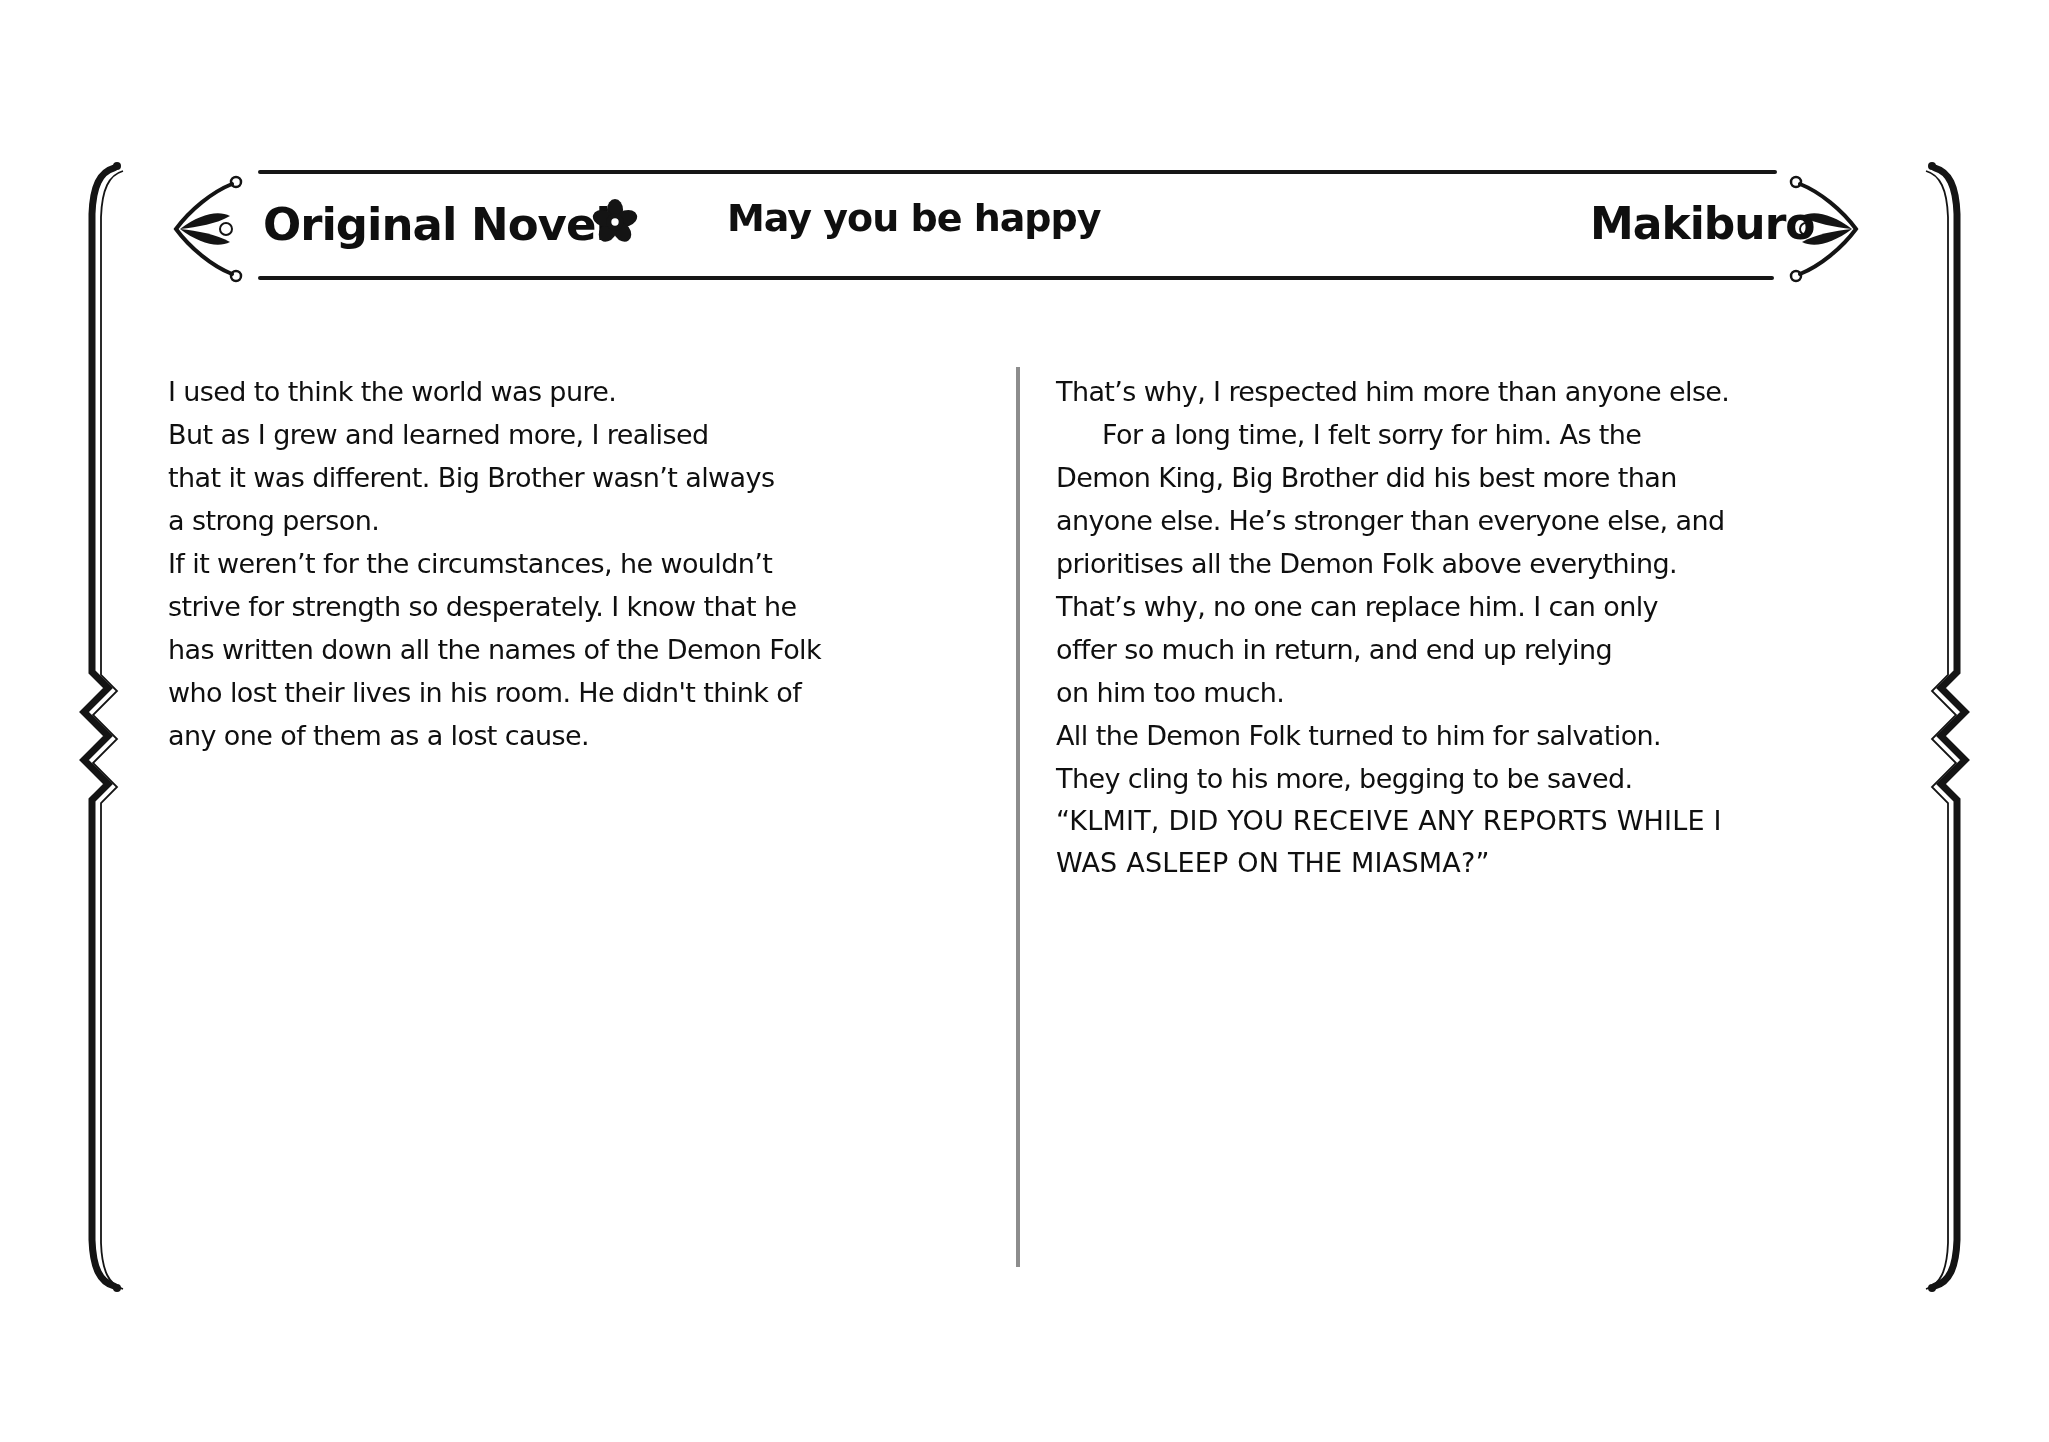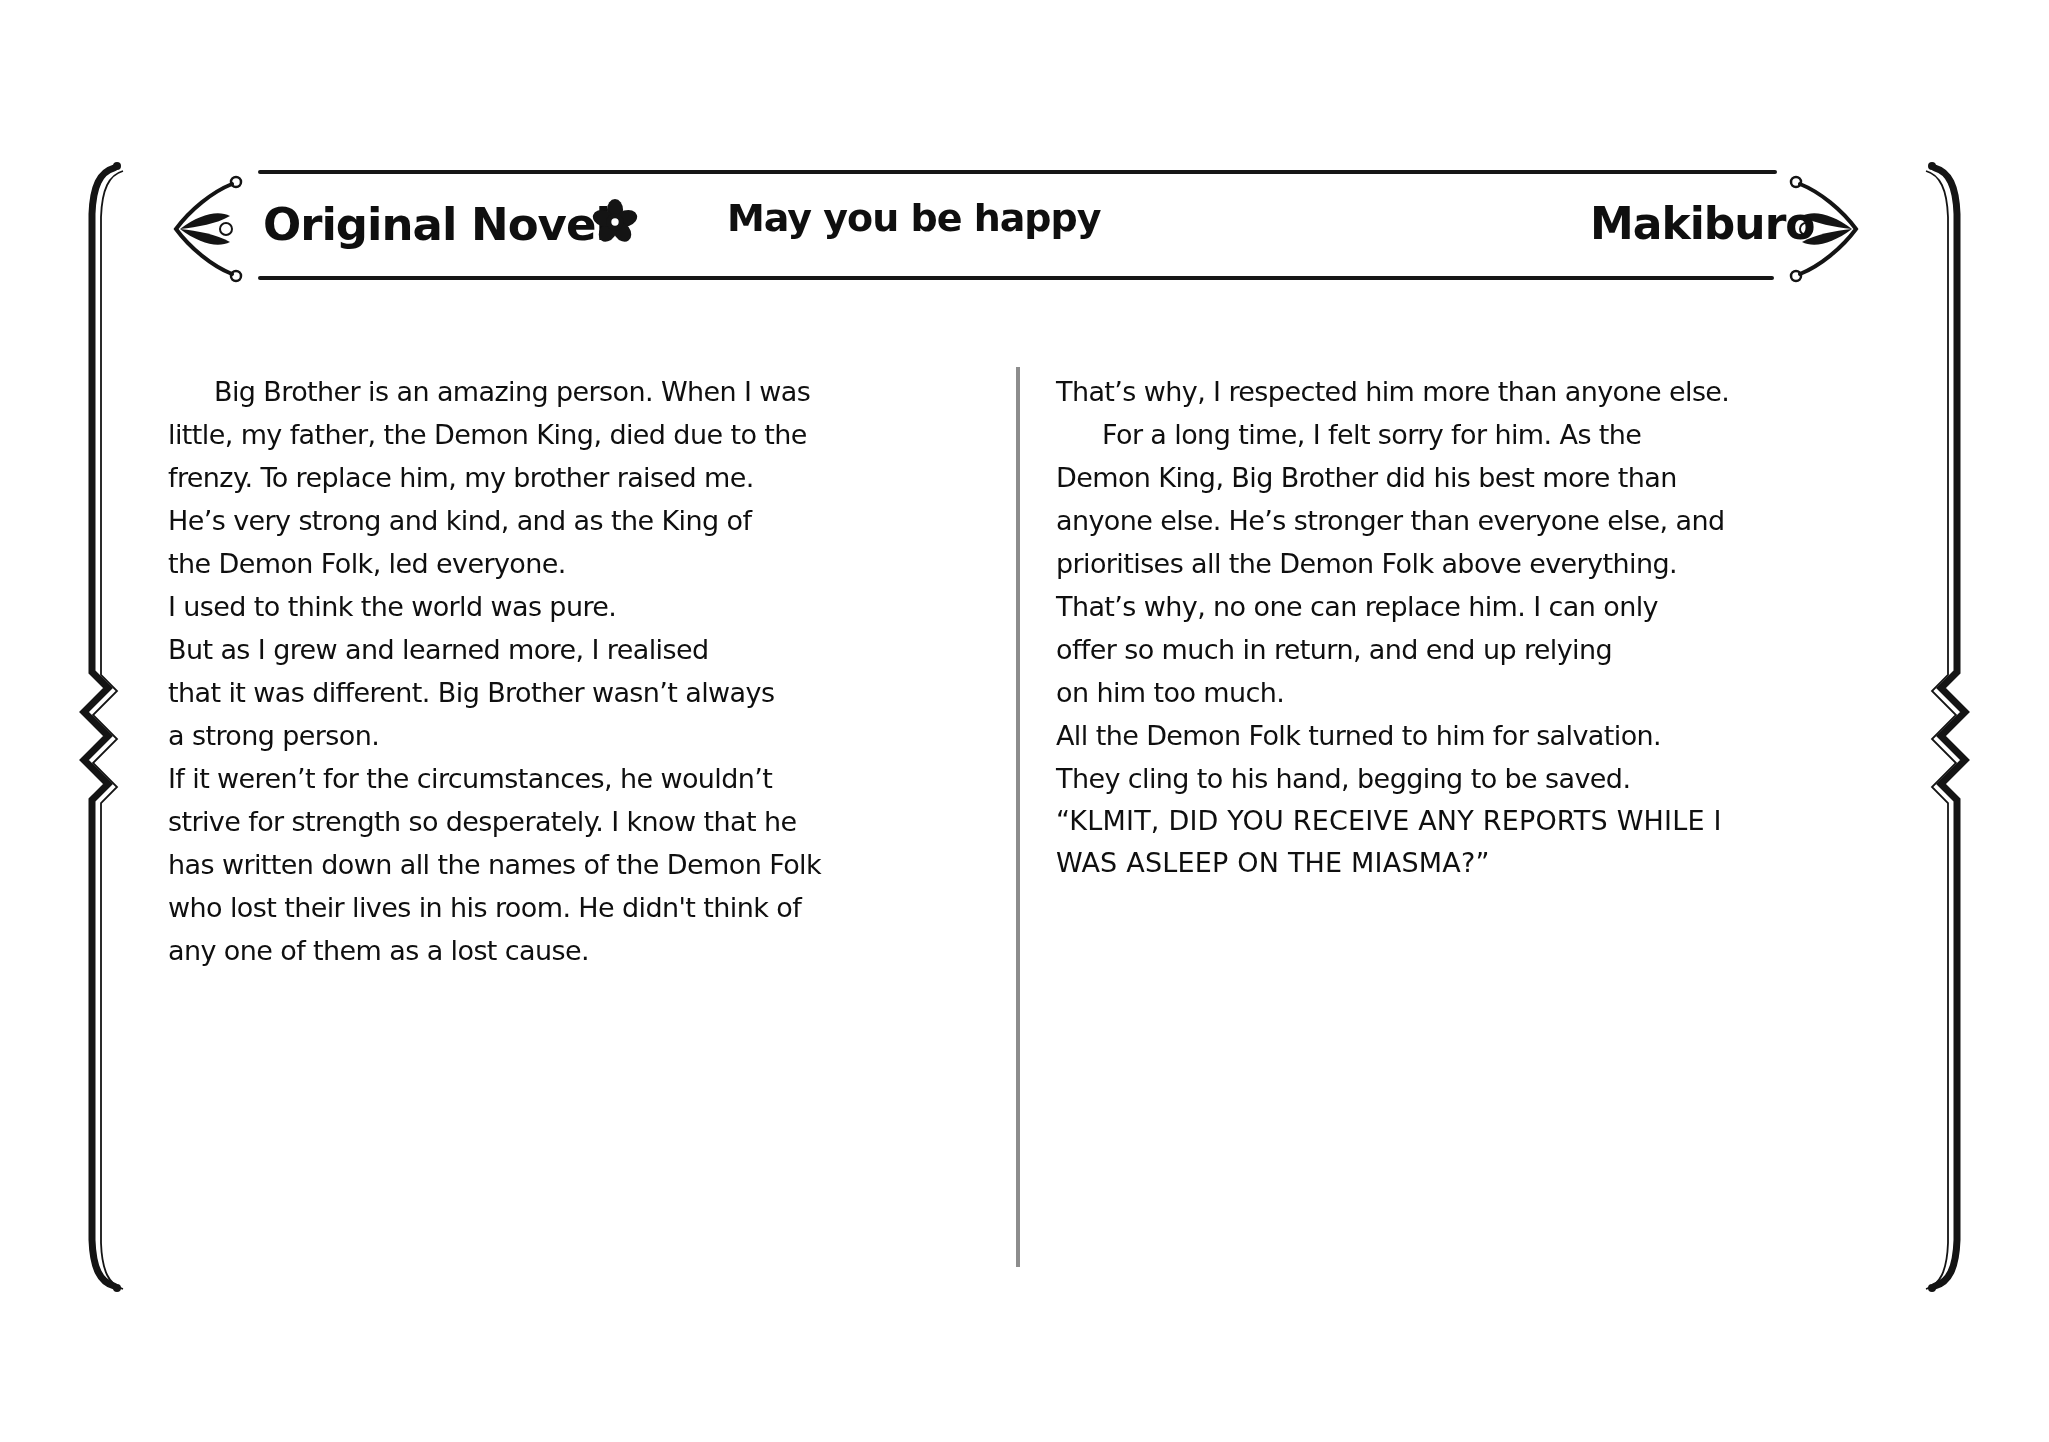--- a/index.html
+++ b/index.html
@@ -108,25 +108,20 @@
     </g>
     <circle cx="20" cy="20" r="3.2" fill="#ffffff"></circle>
   </svg>
 
   <div class="hdr-text hdr-title">May you be happy</div>
   <div class="hdr-text hdr-author">Makiburo</div>
 
   <div class="divider"></div>
 
   <div class="col col-left">
-    <p class="indent mb-47">Big Brother is an amazing person. When I was
-little, my father, the Demon King, died due to the
-frenzy. To replace him, my brother raised me.
-He’s very strong and kind, and as the King of
-the Demon Folk, led everyone.</p>
     <p class="mb-57">I used to think the world was pure.</p>
     <p class="mb-54">But as I grew and learned more, I realised
 that it was different. Big Brother wasn’t always
 a strong person.</p>
     <p>If it weren’t for the circumstances, he wouldn’t
 strive for strength so desperately. I know that he
 has written down all the names of the Demon Folk
 who lost their lives in his room. He didn't think of
 any one of them as a lost cause.</p>
   </div>
@@ -134,18 +129,18 @@
   <div class="col col-right">
     <p class="mb-83">That’s why, I respected him more than anyone else.</p>
     <p class="indent mb-30">For a long time, I felt sorry for him. As the
 Demon King, Big Brother did his best more than
 anyone else. He’s stronger than everyone else, and
 prioritises all the Demon Folk above everything.
 That’s why, no one can replace him. I can only
 offer so much in return, and end up relying
 on him too much.</p>
     <p class="mb-83">All the Demon Folk turned to him for salvation.
-They cling to his hand, begging to be saved.</p>
+They cling to his more, begging to be saved.</p>
     <p class="dialogue-caps">“KLMIT, DID YOU RECEIVE ANY REPORTS WHILE I
 WAS ASLEEP ON THE MIASMA?”</p>
   </div>
 
 </div>
 
 </body></html>

